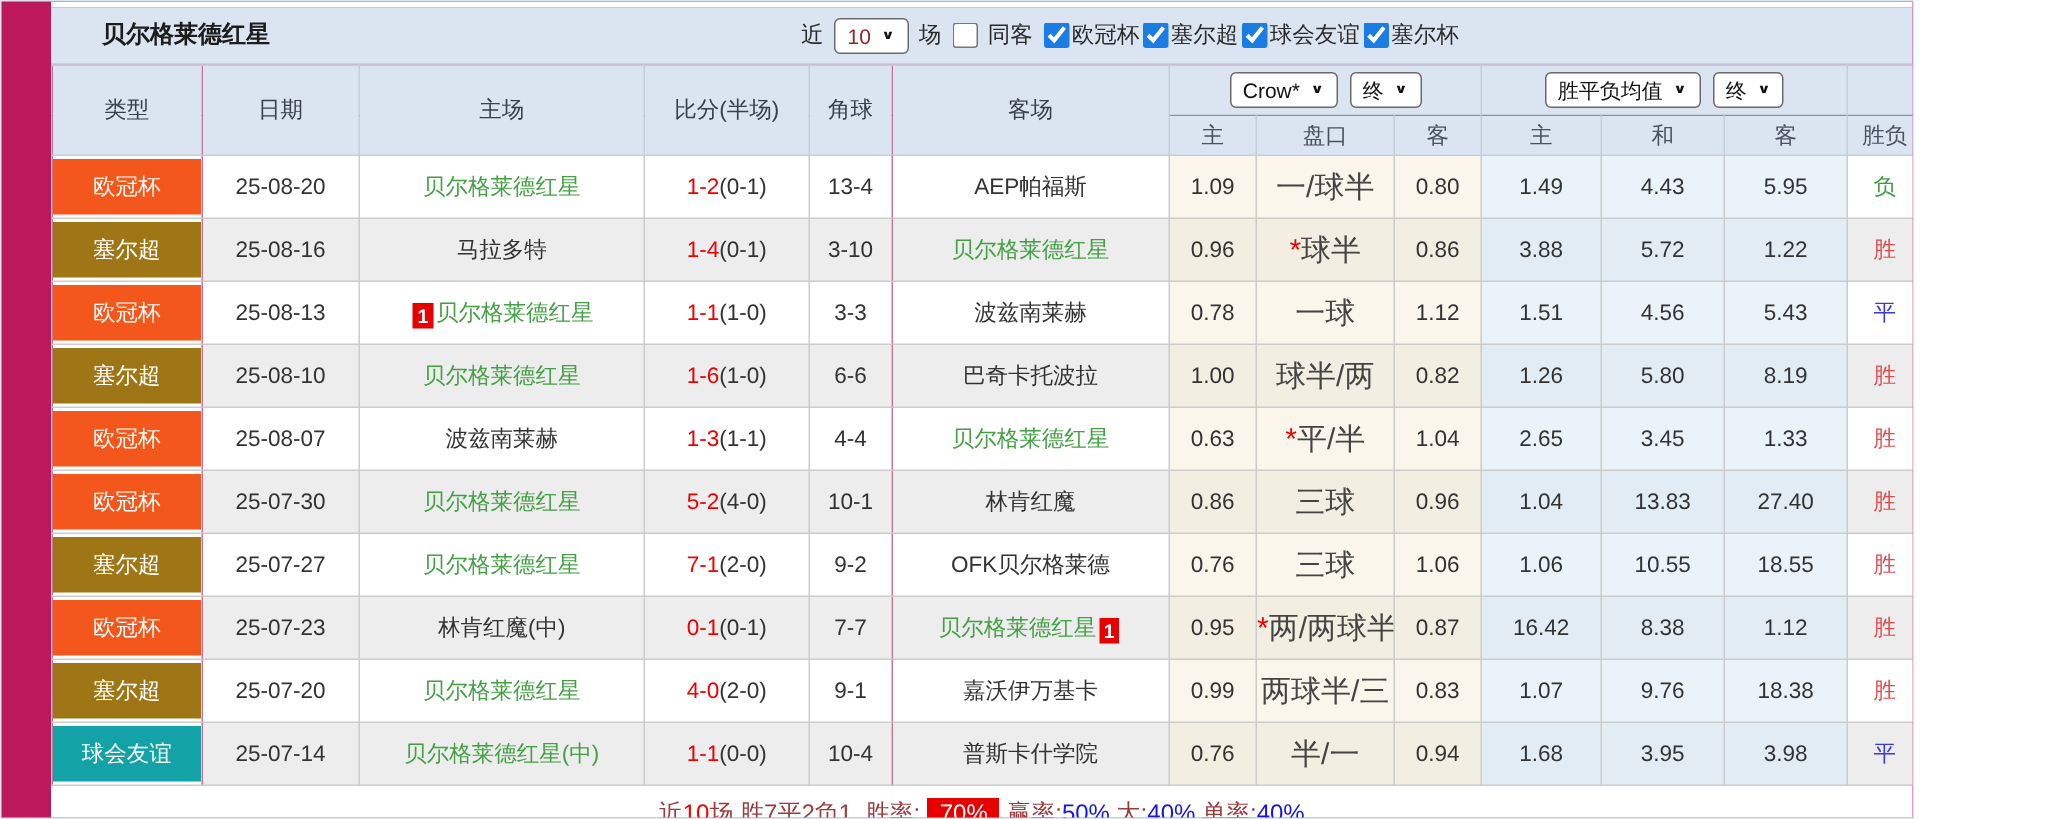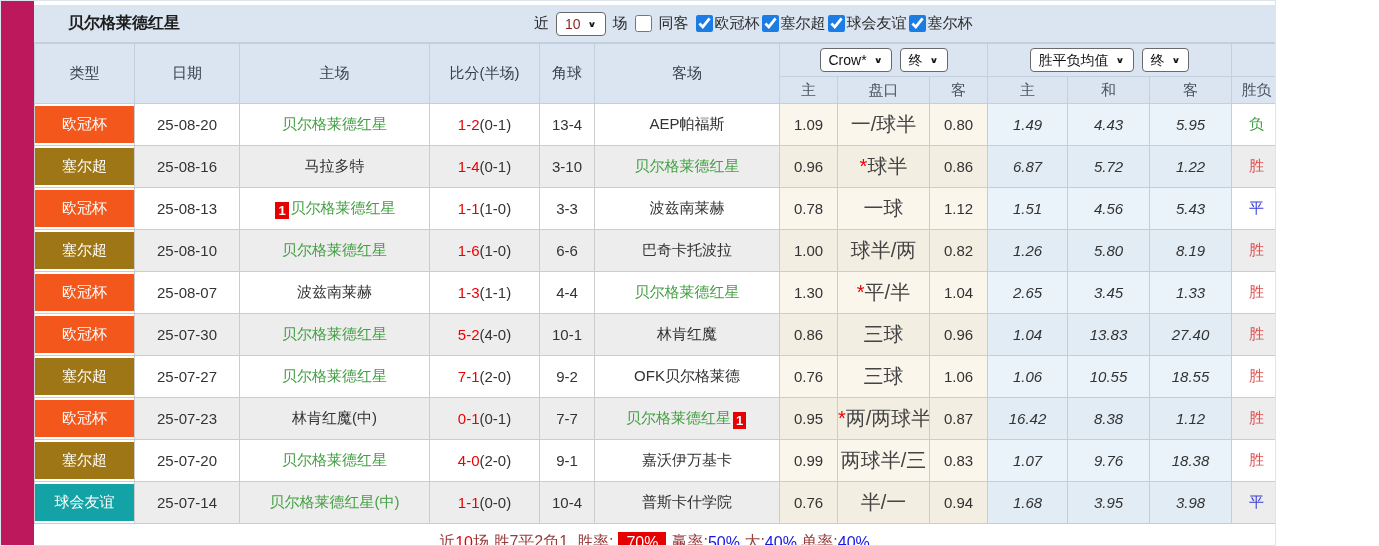--- a/index.html
+++ b/index.html
@@ -23,21 +23,21 @@
   th,td{border:1px solid #cccccc;text-align:center;padding:0;overflow:hidden;white-space:nowrap;}
   thead th{background:#dae5f1;border-color:#c3cfdd;font-weight:normal;color:#39404d;font-size:15px;}
   thead tr.hr1 th{height:32px;}
   thead tr.hr2 th{height:26px;font-size:15px;color:#4a5160;}
   .grp{display:flex;align-items:center;justify-content:center;gap:8px;}
   tbody td{height:41px;font-size:15px;color:#333;}
   tbody tr:nth-child(odd) td.plain, tbody tr:nth-child(odd) td.res{background:#fff;}
   tbody tr:nth-child(even) td.plain, tbody tr:nth-child(even) td.res{background:#ededed;}
   td.odds{background:#fbf6ec;}
   tbody tr:nth-child(even) td.odds{background:#f3eee2;}
-  td.avg{background:#e9f3f9;font-style:italic;}
+  td.avg{background:#e9f3f9;}
   tbody tr:nth-child(even) td.avg{background:#e1ecf4;}
   td.league-cell{background:#fff;padding:0;}
   .badge{display:flex;align-items:center;justify-content:center;height:37px;margin:2px 0;
          color:#fff;font-size:15px;}
   .score-ft{color:#ee0000;}
   .score-ht{color:#333;}
   .t-team{color:#44a044;}
   .t-dark{color:#333;}
   .t-red{color:#e14b4b;}
   .t-green{color:#3d9b3d;}
@@ -195,21 +195,21 @@
     <td class="plain">
       <span class="score-ft">1-4</span><span class="score-ht">(0-1)</span>
     </td>
     <td class="plain">3-10</td>
     <td class="plain"><span class="t-team">贝尔格莱德红星</span></td>
     <td class="odds">0.96</td>
     <td class="odds hcap">
       <span class="star">*</span><span>球半</span>
     </td>
     <td class="odds">0.86</td>
-    <td class="avg">6.87</td>
+    <td class="avg">3.88</td>
     <td class="avg">5.72</td>
     <td class="avg">1.22</td>
     <td class="res t-red">胜</td>
     <td class="res t-red">赢</td>
     <td class="res t-red">大</td>
   </tr>
         <tr>
     <td class="league-cell">
       <div class="badge" style="background: rgb(244, 87, 27);">欧冠杯</div>
     </td>
@@ -259,21 +259,21 @@
     <td class="league-cell">
       <div class="badge" style="background: rgb(244, 87, 27);">欧冠杯</div>
     </td>
     <td class="plain">25-08-07</td>
     <td class="plain"><span class="t-dark">波兹南莱赫</span></td>
     <td class="plain">
       <span class="score-ft">1-3</span><span class="score-ht">(1-1)</span>
     </td>
     <td class="plain">4-4</td>
     <td class="plain"><span class="t-team">贝尔格莱德红星</span></td>
-    <td class="odds">1.30</td>
+    <td class="odds">0.63</td>
     <td class="odds hcap">
       <span class="star">*</span><span>平/半</span>
     </td>
     <td class="odds">1.04</td>
     <td class="avg">2.65</td>
     <td class="avg">3.45</td>
     <td class="avg">1.33</td>
     <td class="res t-red">胜</td>
     <td class="res t-red">赢</td>
     <td class="res t-red">大</td>

